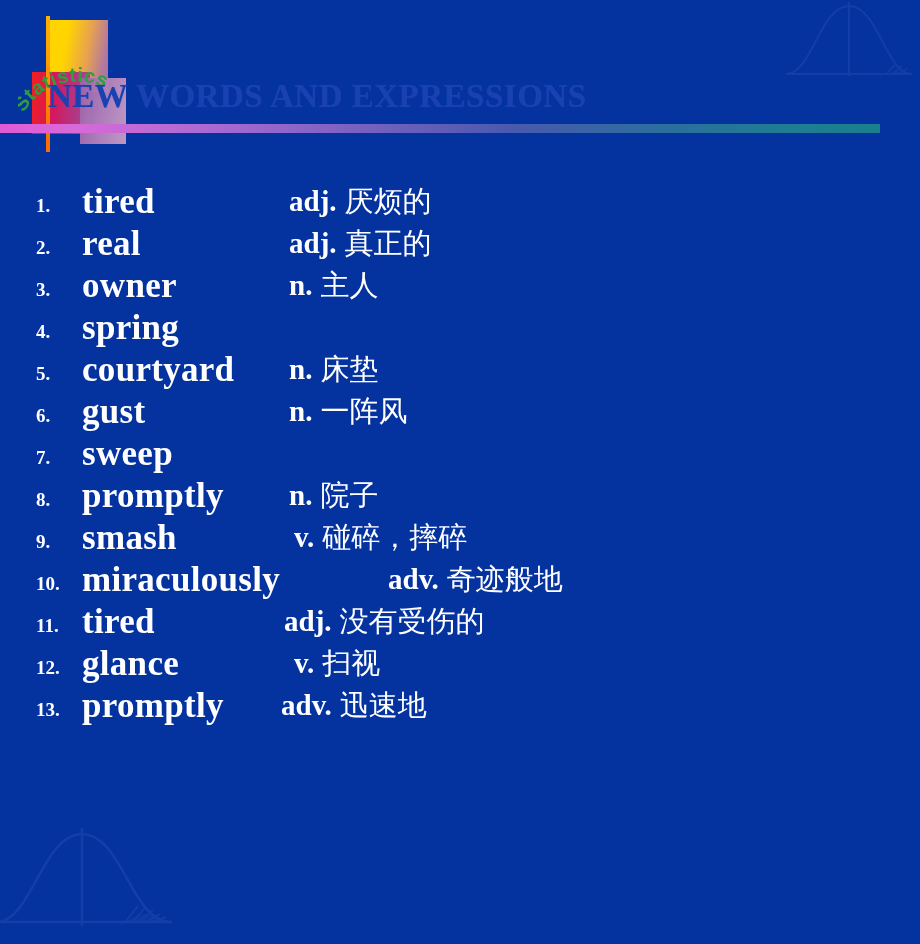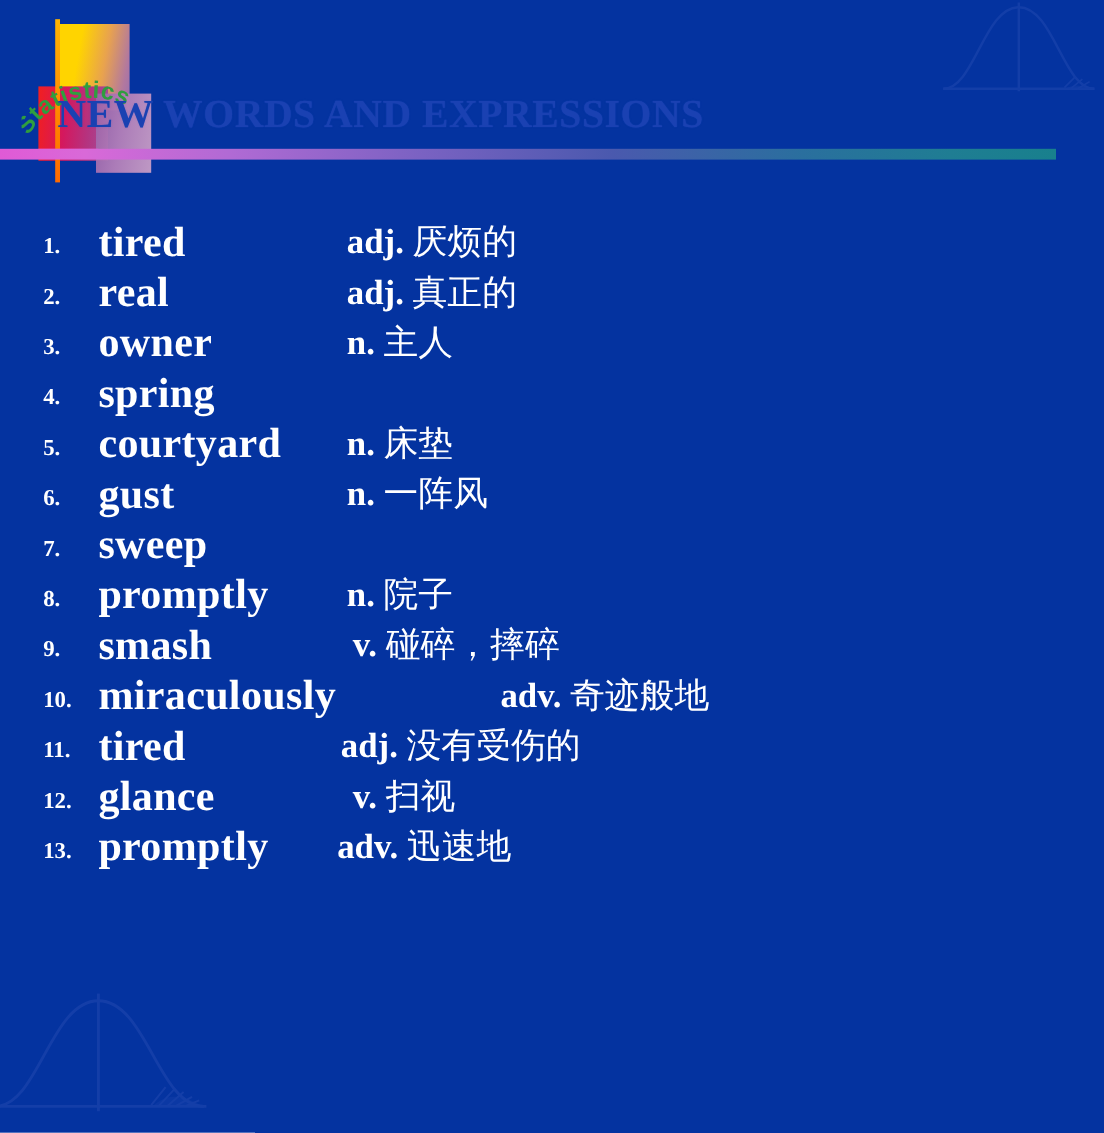--- a/index.html
+++ b/index.html
@@ -176,21 +176,21 @@
     bottom: 2px;
     font-size: 29px;
     font-weight: 700;
     font-family: "Liberation Serif", "DejaVu Serif", serif;
   }
   .word-pos {
     font-family: "Liberation Serif", "DejaVu Serif", serif;
     font-weight: 700;
   }
   .word-cn {
-    font-family: Liberation Serif, serif;
+    font-family: Liberation Sans, sans-serif;
     font-weight: 400;
     font-size: 29px;
     text-align: right;
   }
 </style>
 </head>
 <body>
 
 <div id="slide">
 
@@ -270,21 +270,21 @@
         <span class="word-def" style="left: 253px;"><span class="word-pos">n.</span><span class="word-cn"> 院子</span></span>
       </div>
       <div class="word-row">
         <span class="word-num">9.</span>
         <span class="word-term">smash</span>
         <span class="word-def" style="left: 258px;"><span class="word-pos">v.</span><span class="word-cn"> 碰碎，摔碎</span></span>
       </div>
       <div class="word-row">
         <span class="word-num">10.</span>
         <span class="word-term">miraculously</span>
-        <span class="word-def" style="left: 381px;"><span class="word-pos">adv.</span><span class="word-cn"> 奇迹般地</span></span>
+        <span class="word-def" style="left: 352px;"><span class="word-pos">adv.</span><span class="word-cn"> 奇迹般地</span></span>
       </div>
       <div class="word-row">
         <span class="word-num">11.</span>
         <span class="word-term">tired</span>
         <span class="word-def" style="left: 248px;"><span class="word-pos">adj.</span><span class="word-cn"> 没有受伤的</span></span>
       </div>
       <div class="word-row">
         <span class="word-num">12.</span>
         <span class="word-term">glance</span>
         <span class="word-def" style="left: 258px;"><span class="word-pos">v.</span><span class="word-cn"> 扫视</span></span>

